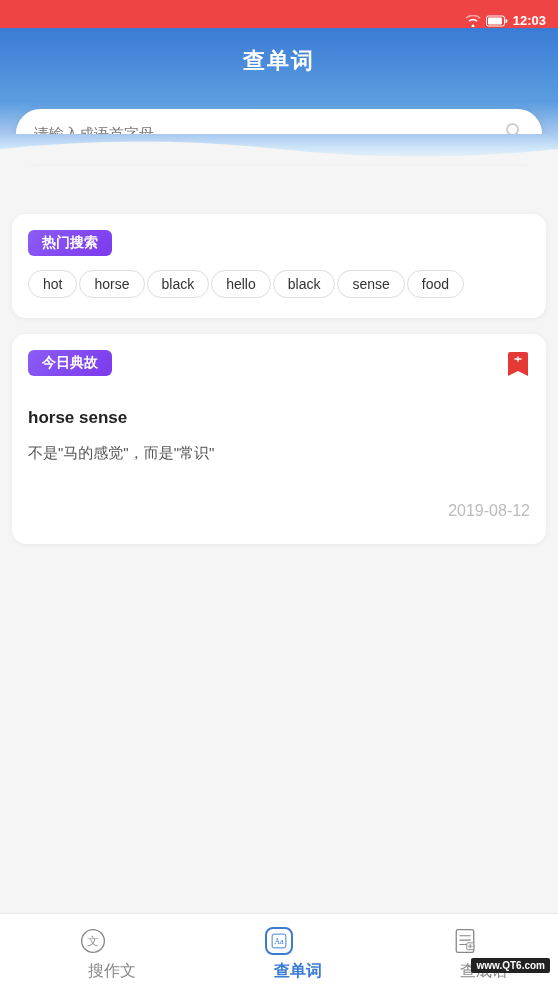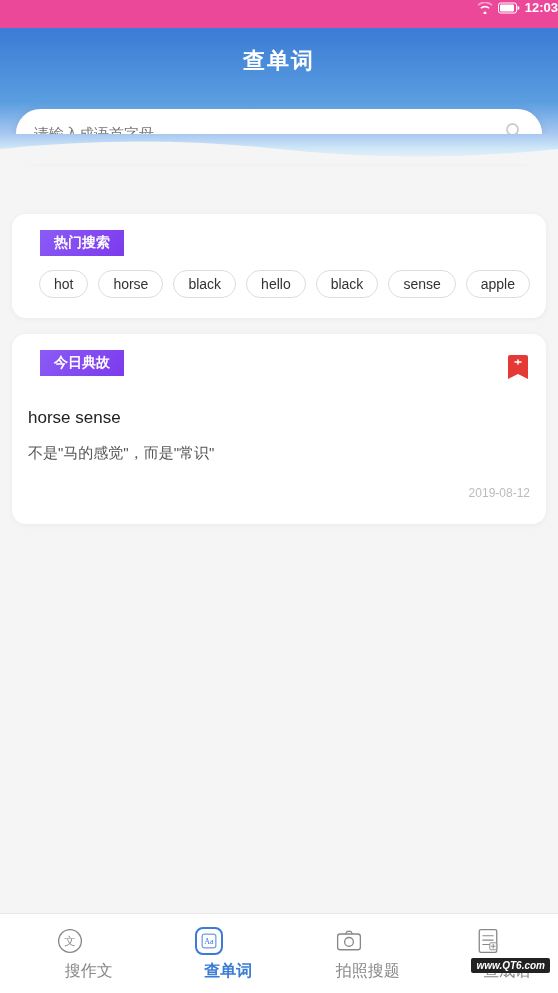--- a/index.html
+++ b/index.html
@@ -10,24 +10,25 @@
       font-family: -apple-system, "PingFang SC", "Microsoft YaHei", sans-serif;
       background: #f5f5f5;
       overflow: hidden;
       position: relative;
     }
 
     
     .status-bar {
       width: 100%;
       height: 28px;
-      background: #ec4899;
-      display: flex;
-      align-items: flex-start;
+      background: #ef4444;
+      display: flex;
+      align-items: flex-end;
       justify-content: flex-end;
+      padding-right: 12px;
       gap: 6px;
     }
     .status-icons {
       display: flex;
       align-items: center;
       gap: 5px;
     }
     .status-time {
       color: white;
       font-size: 13px;
@@ -89,29 +90,27 @@
       margin-bottom: 16px;
       box-shadow: 0 1px 6px rgba(0,0,0,0.05);
     }
     .section-badge {
       display: inline-block;
       background: linear-gradient(135deg, #8b5cf6, #7c3aed);
       color: white;
       font-size: 14px;
       font-weight: 600;
       padding: 4px 14px;
-      border-radius: 0;
+      border-radius: 6px;
       margin-bottom: 14px;
-      margin-left: 12px;
     }
     .hot-tags {
       display: flex;
       flex-wrap: wrap;
-      gap: 10px;
-      justify-content: flex-end;
+      gap: 2px;
     }
     .hot-tag {
       border: 1px solid #ddd;
       border-radius: 16px;
       padding: 5px 14px;
       font-size: 14px;
       color: #333;
       cursor: pointer;
     }
 
@@ -119,43 +118,43 @@
     .today-card {
       background: white;
       border-radius: 14px;
       padding: 16px 16px 24px 16px;
       box-shadow: 0 1px 6px rgba(0,0,0,0.05);
       position: relative;
     }
     .today-header {
       display: flex;
       justify-content: space-between;
-      align-items: center;
+      align-items: flex-start;
       margin-bottom: 18px;
     }
     .bookmark-icon {
       color: #e53935;
       font-size: 22px;
     }
     .idiom-title {
       font-size: 17px;
-      font-weight: 400;
+      font-weight: 700;
       color: #222;
       margin-bottom: 12px;
     }
     .idiom-desc {
       font-size: 15px;
       color: #555;
       line-height: 1.7;
     }
     .idiom-date {
       text-align: right;
-      font-size: 12px;
+      font-size: 16px;
       color: #bbb;
-      margin-top: 20px;
+      margin-top: 36px;
     }
 
     
     .bottom-nav {
       position: absolute;
       bottom: 0;
       left: 0;
       right: 0;
       height: 80px;
       background: white;
@@ -194,21 +193,21 @@
       bottom: 20px;
       right: 8px;
       background: #222;
       color: #f0a;
       font-size: 10px;
       padding: 2px 5px;
       border-radius: 2px;
       z-index: 99;
       font-weight: bold;
     }
-    .watermark span { color: white; font-style: italic; }
+    .watermark span { color: white; }
 
     
     .nav-svg {
       width: 28px;
       height: 28px;
     }
     .active-nav-svg {
       border: 2px solid #3a7bd5;
       border-radius: 8px;
       padding: 2px;
@@ -259,21 +258,21 @@
 
   <div class="hot-search-card">
     <div class="section-badge">热门搜索</div>
     <div class="hot-tags" id="hot-tags">
     <div class="hot-tag">hot</div>
         <div class="hot-tag">horse</div>
         <div class="hot-tag">black</div>
         <div class="hot-tag">hello</div>
         <div class="hot-tag">black</div>
         <div class="hot-tag">sense</div>
-        <div class="hot-tag">apple</div>
+        <div class="hot-tag">food</div>
       </div>
   </div>
 
   <div class="today-card">
     <div class="today-header">
       <div class="section-badge">今日典故</div>
       <div class="bookmark-icon">
         <svg width="24" height="28" viewBox="0 0 24 28" fill="#e53935">
           <path d="M4 2h16a2 2 0 0 1 2 2v22l-10-5-10 5V4a2 2 0 0 1 2-2z"></path>
           <path d="M9 9h6" stroke="white" stroke-width="1.5" stroke-linecap="round"></path>
@@ -303,30 +302,20 @@
   <div class="nav-item active">
     <div class="nav-icon">
       <svg class="nav-svg active-nav-svg" viewBox="0 0 32 32" fill="none">
         <rect x="5" y="5" width="22" height="22" rx="3" stroke="#3a7bd5" stroke-width="1.5"></rect>
         <text x="16" y="21" text-anchor="middle" font-size="13" fill="#3a7bd5" font-family="serif">Aa</text>
       </svg>
     </div>
     <span class="nav-label" style="color:#3a7bd5;font-weight:600;">查单词</span>
   </div>
 
-  <div class="nav-item">
-    <div class="nav-icon">
-      <svg class="nav-svg" viewBox="0 0 32 32" fill="none">
-        <rect x="3" y="8" width="26" height="18" rx="3" stroke="#888" stroke-width="1.5"></rect>
-        <circle cx="16" cy="17" r="5" stroke="#888" stroke-width="1.5"></circle>
-        <path d="M12 8l2-3h4l2 3" stroke="#888" stroke-width="1.5"></path>
-      </svg>
-    </div>
-    <span class="nav-label">拍照搜题</span>
-  </div>
 
   <div class="nav-item">
     <div class="nav-icon">
       <svg class="nav-svg" viewBox="0 0 32 32" fill="none">
         <rect x="6" y="3" width="20" height="26" rx="2" stroke="#888" stroke-width="1.5"></rect>
         <path d="M10 10h12M10 15h12M10 20h8" stroke="#888" stroke-width="1.2" stroke-linecap="round"></path>
         <rect x="18" y="18" width="8" height="8" rx="1" fill="#f5f5f5" stroke="#888" stroke-width="1"></rect>
         <path d="M20 22h4M22 20v4" stroke="#888" stroke-width="1" stroke-linecap="round"></path>
       </svg>
     </div>

